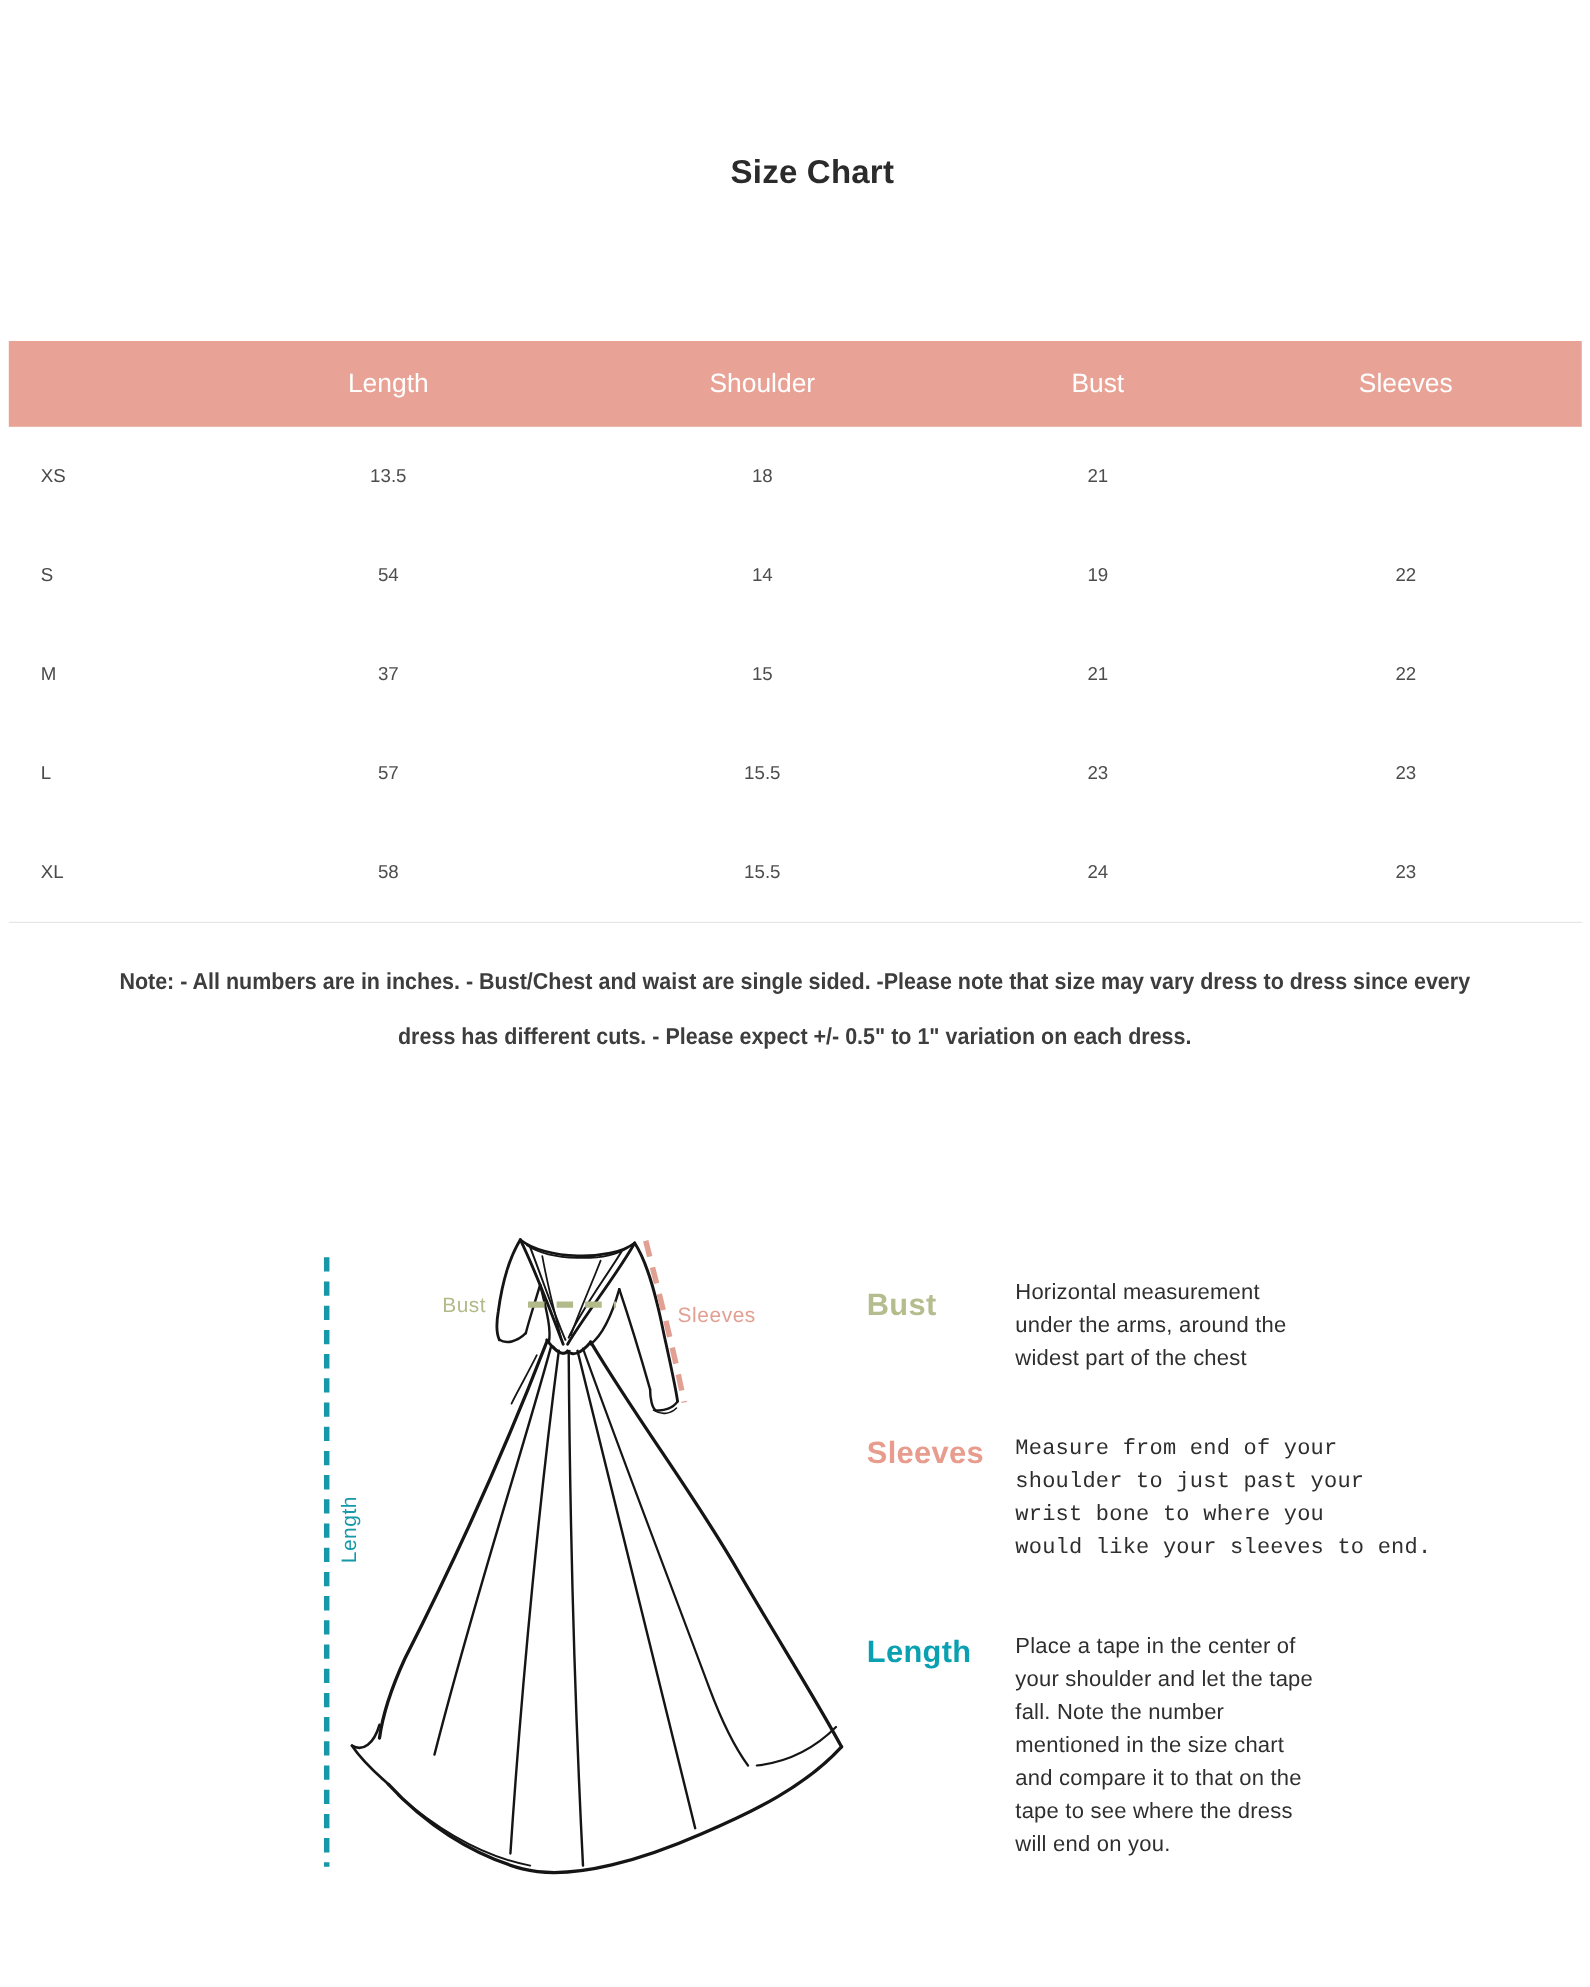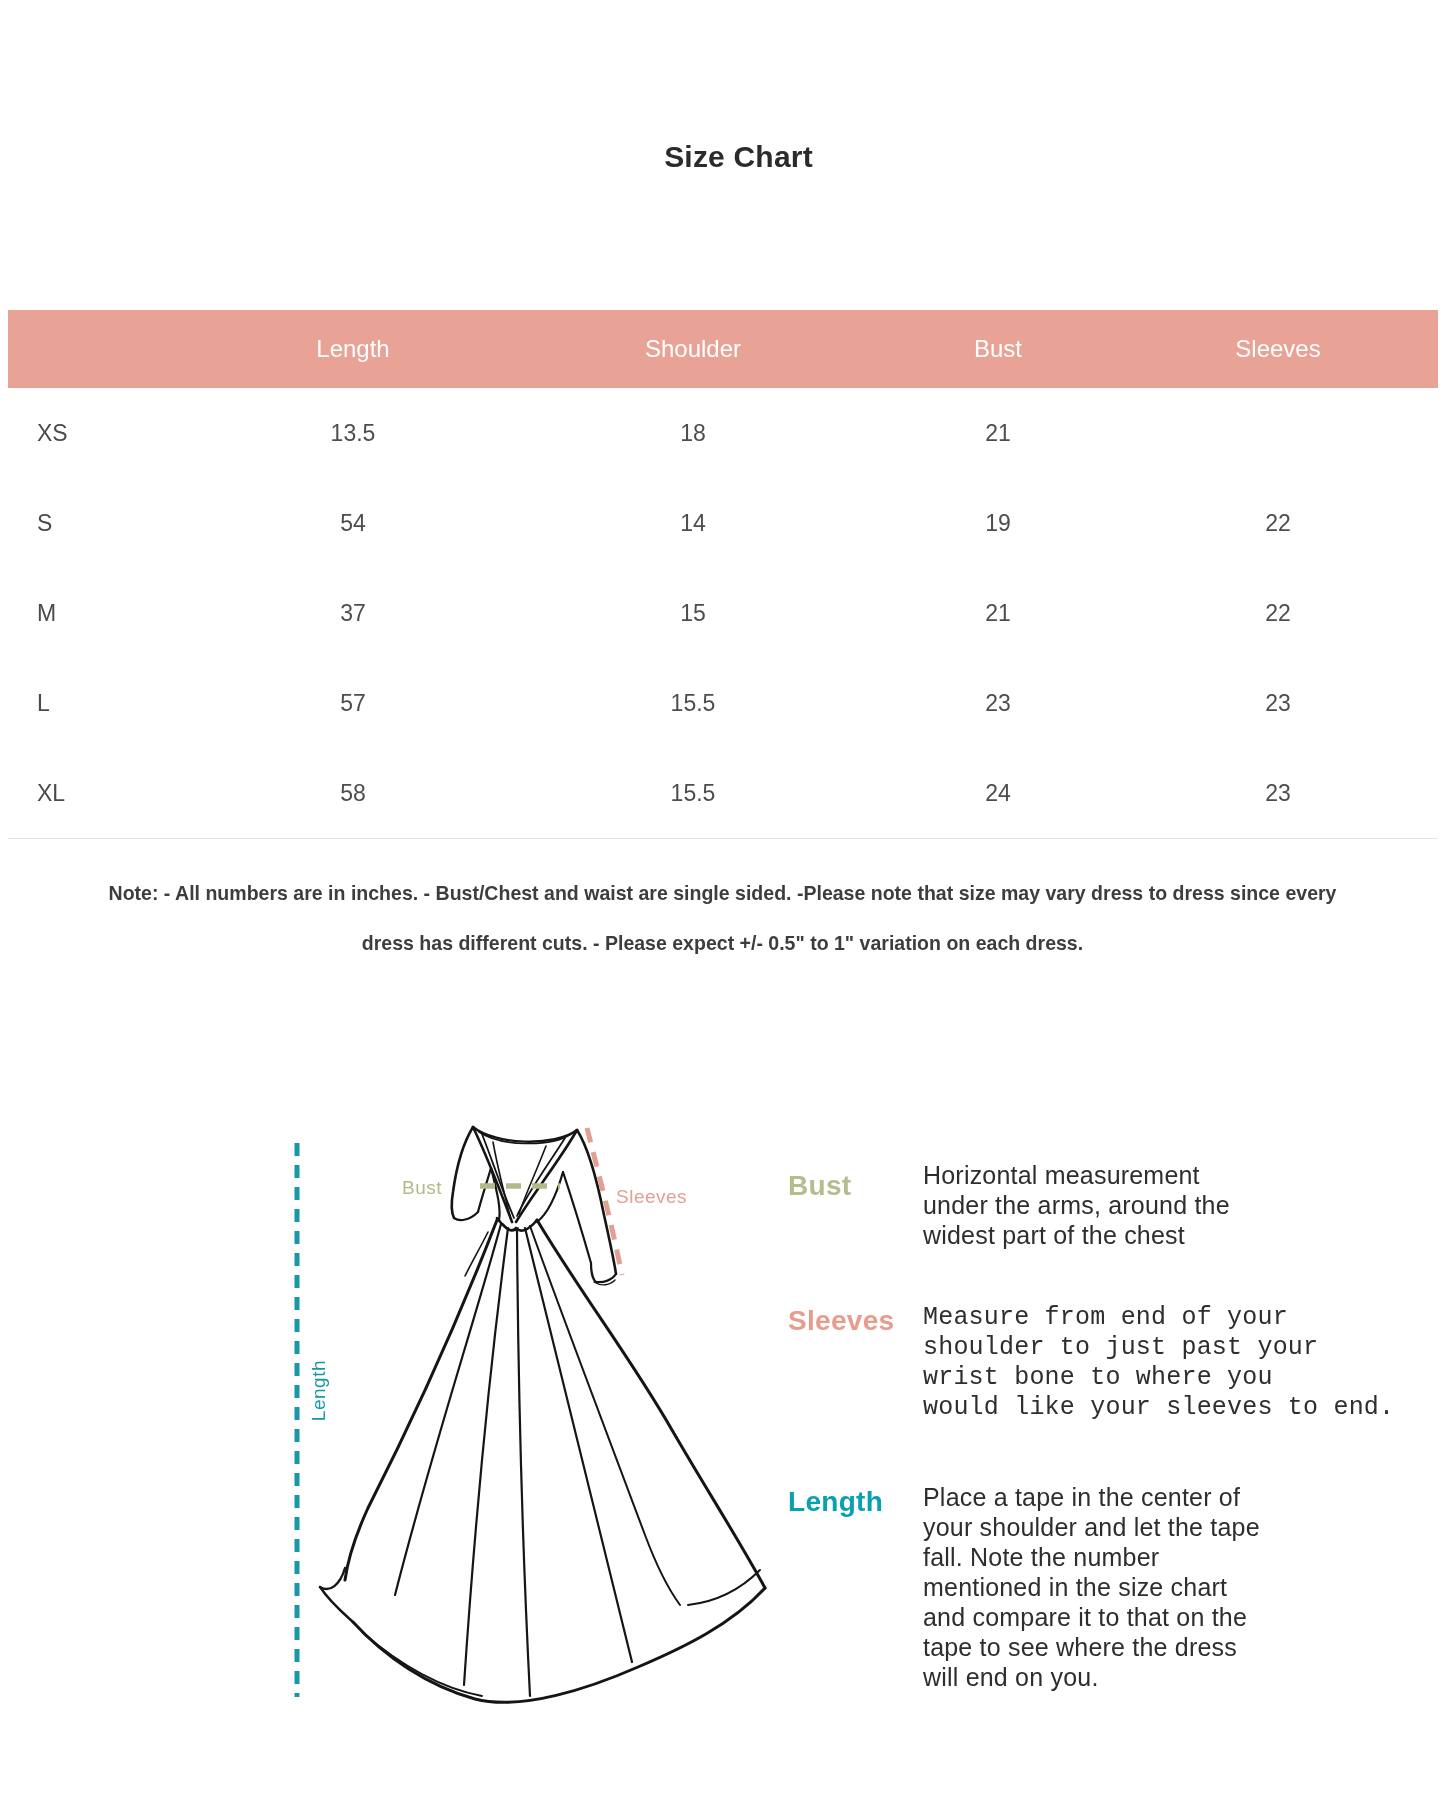--- a/index.html
+++ b/index.html
@@ -12,21 +12,21 @@
     font-size:30px; font-weight:600; color:#2b2b2b; letter-spacing:.2px;
   }
   
   .size-table { position:absolute; left:8px; top:310px; width:1430px; }
   .trow {
     display:grid; grid-template-columns:150px 390px 290px 320px 240px 40px;
     align-items:center;
   }
   .thead { height:78px; color:#ffffff; font-size:24px; font-weight:400; }
   .thead .cell { text-align:center; }
-  .tbody-row { height:90px; font-size:23px; color:#4d4d4d; }
+  .tbody-row { height:90px; font-size:17px; color:#4d4d4d; }
   .tbody-row.last { border-bottom:1px solid #e4e4e4; }
   .size-cell { padding-left:29px; text-align:left; color:#4a4a4a; }
   .value-cell { text-align:center; }
   
   .note {
     position:absolute; left:0; top:868px; width:1445px; text-align:center;
     font-size:21px; font-weight:700; color:#3d3d3d; line-height:50px;
     transform:scaleX(.93); transform-origin:50% 0;
   }
   
@@ -42,21 +42,21 @@
   .length-diagram-label {
     position:absolute; left:308px; top:1360px;
     writing-mode:vertical-rl; transform:rotate(180deg);
     font-size:19px; font-weight:500; letter-spacing:.5px;
   }
   
   .guide-term {
     position:absolute; left:788px; font-size:28px; font-weight:600; letter-spacing:.3px;
   }
   .guide-desc {
-    position:absolute; left:923px; font-size:25px; line-height:30px;
+    position:absolute; left:923px; font-size:20px; line-height:30px;
     color:#2e2e2e; letter-spacing:.2px;
   }
 </style>
 </head>
 <body>
 
 <div id="screen">
 
   <div class="page-title">Size Chart</div>
 

